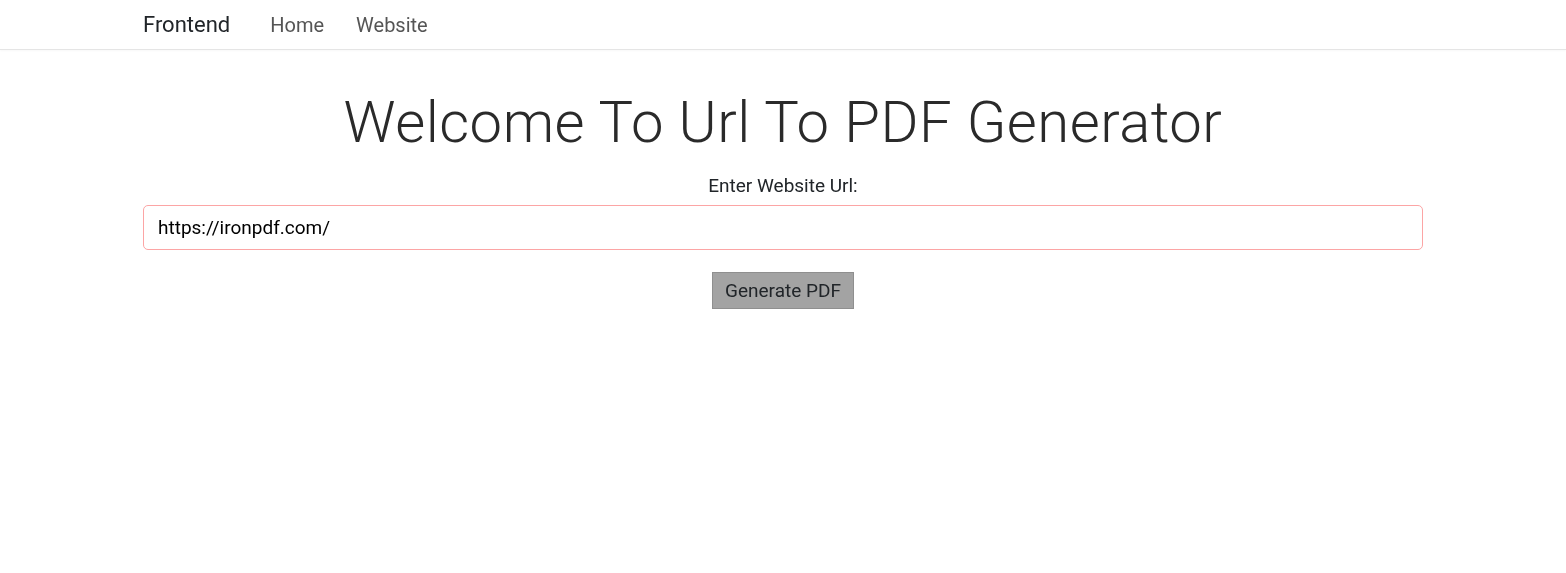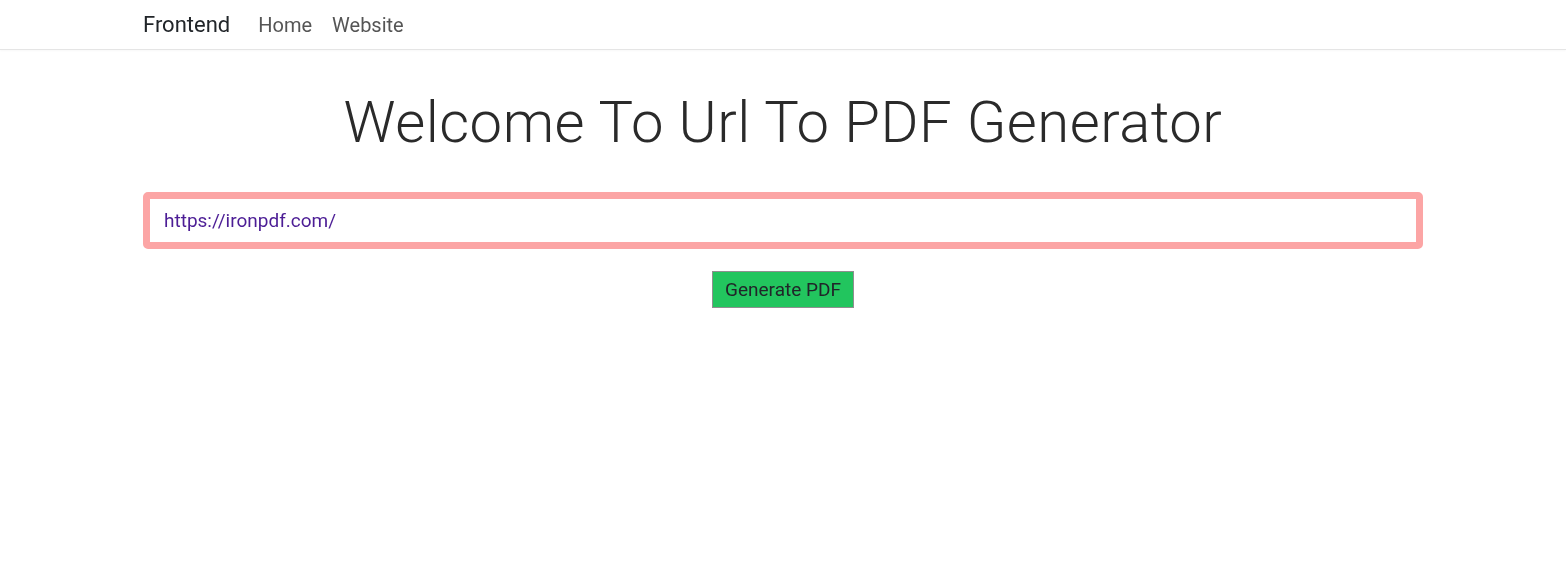--- a/index.html
+++ b/index.html
@@ -17,20 +17,21 @@
       border-bottom: 1px solid #e5e5e5;
       box-shadow: 0 1px 2px rgba(0,0,0,0.03);
       padding: 12px 0;
     }
     .navbar-inner {
       max-width: 1400px;
       margin: 0 auto;
       padding: 0 60px;
       display: flex;
       align-items: center;
+      gap: 12px;
     }
     .brand {
       font-size: 22px;
       font-weight: 400;
       color: #212529;
       margin-right: 28px;
       cursor: pointer;
       text-decoration: none;
     }
     .nav-link {
@@ -43,59 +44,60 @@
     .container {
       max-width: 1400px;
       margin: 0 auto;
       padding: 20px 60px;
       text-align: center;
     }
     .page-title {
       font-size: 58px;
       font-weight: 300;
       color: #2a2a2a;
-      margin: 18px 0 36px 0;
+      margin: 18px 0 18px 0;
       letter-spacing: 0.5px;
     }
     .form-label {
       font-size: 19px;
       color: #212529;
       margin-bottom: 8px;
       display: block;
     }
     .form-control {
       width: 100%;
       padding: 10px 14px;
       font-size: 19px;
-      border: 7px solid #fca5a5;
+      border: 1px solid #fca5a5;
       border-radius: 5px;
-      color: #4c1d95;
+      color: #000000;
       background: #fff;
       outline: none;
       font-family: inherit;
     }
     .btn-generate {
       margin-top: 22px;
       padding: 6px 12px;
       font-size: 19px;
-      background: #22c55e;
+      background: #a3a3a3;
       border: 1px solid #8f8f8f;
       cursor: pointer;
       font-family: inherit;
       color: #212529;
     }
   </style>
 </head>
 <body>
 
 <nav class="navbar">
   <div class="navbar-inner">
     <a class="brand">Frontend</a>
     <a class="nav-link">Home</a>
     <a class="nav-link">Website</a>
   </div>
 </nav>
 
 <div class="container">
   <h1 class="page-title">Welcome To Url To PDF Generator</h1>
+  <label class="form-label">Enter Website Url:</label>
   <input type="text" class="form-control" value="https://ironpdf.com/" style="">
   <button class="btn-generate">Generate PDF</button>
 </div>
 
 </body></html>

